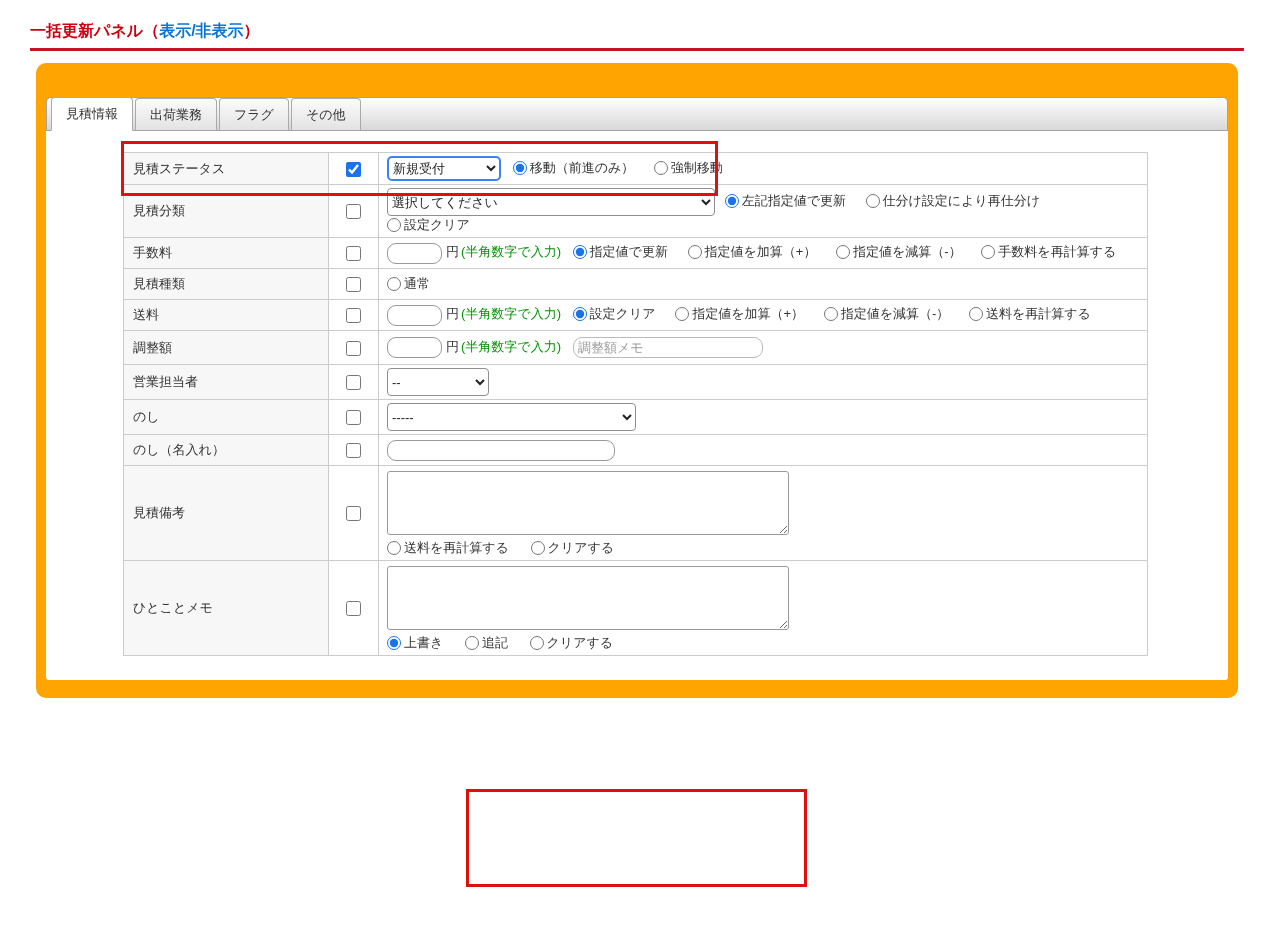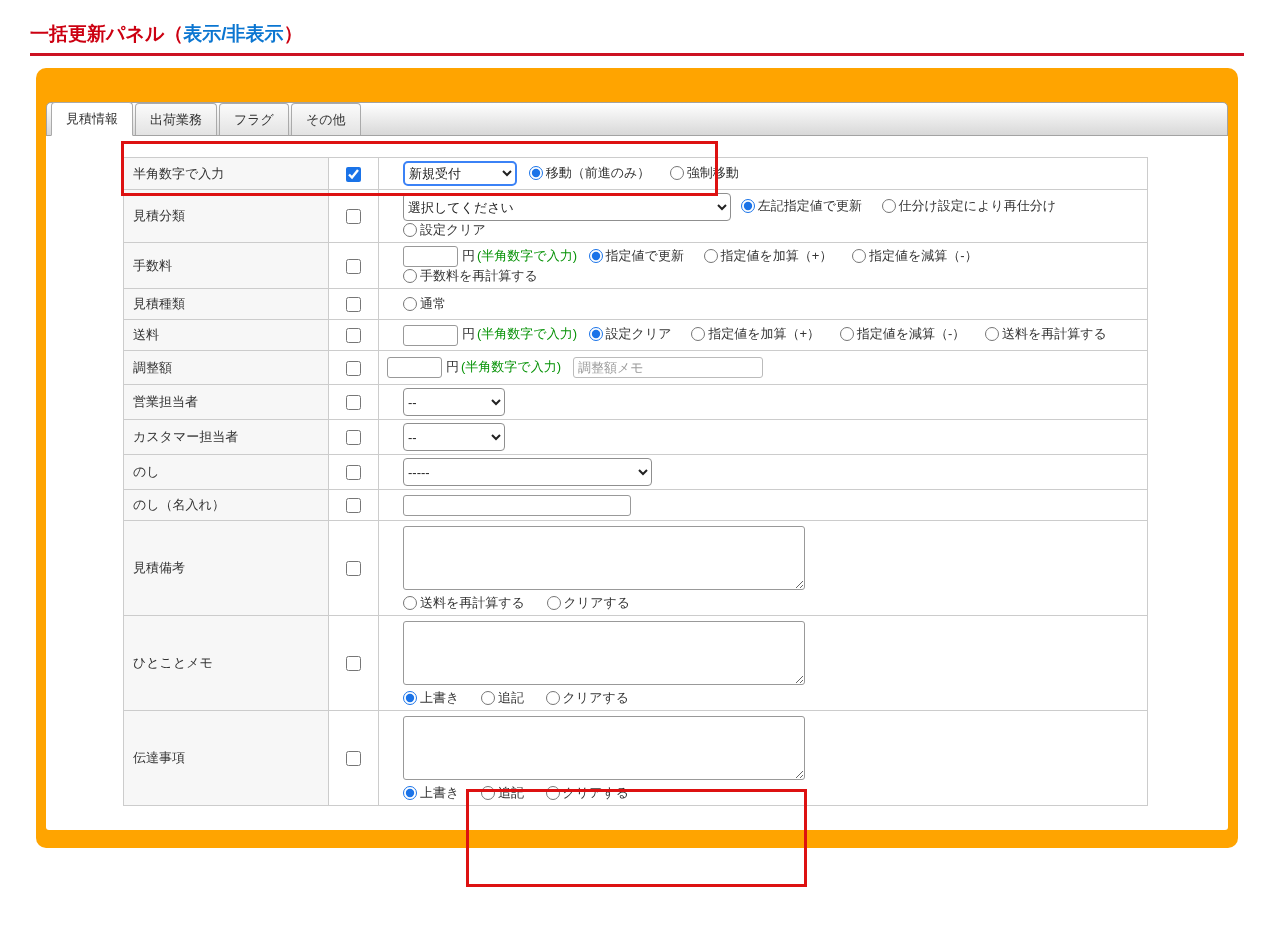--- a/index.html
+++ b/index.html
@@ -4,21 +4,21 @@
 <style>
   * { box-sizing: border-box; }
   html,body { margin:0; padding:0; }
   body {
     width:1274px; height:941px; position:relative;
     background:#ffffff;
     font-family:"Liberation Sans", sans-serif;
     color:#333;
   }
   
-  .hdr { margin:21px 30px 0 30px; font-size:19px; font-weight:bold; color:#cc0011; }
+  .hdr { margin:21px 30px 0 30px; font-size:16px; font-weight:bold; color:#cc0011; }
   .hdr .toggle { color:#0b76d1; cursor:pointer; text-decoration:none; }
   .red-rule { height:3px; background:#cc1122; margin:6px 30px 0 30px; }
 
   
   .panel {
     margin:12px 36px 0 36px;
     background:#ffa400;
     border-radius:10px;
     padding:34px 10px 18px 10px;
   }
@@ -51,21 +51,21 @@
   
   .content { background:#ffffff; padding:21px 0 24px 77px; border-radius:0 0 3px 3px; }
 
   table.form { border-collapse:collapse; width:1025px; font-size:13px; color:#333; }
   table.form th, table.form td { border:1px solid #ccc; }
   table.form th {
     width:205px; background:#f7f7f7; font-weight:normal;
     text-align:left; padding:6px 9px; vertical-align:middle;
   }
   td.chk { width:50px; text-align:center; vertical-align:middle; }
-  td.ctl { padding:3px 24px; vertical-align:middle; }
+  td.ctl { padding:3px 8px; vertical-align:middle; }
   tr.std th, tr.std td { height:30px; }
   tr.tall td.ctl { padding:6px 8px; }
 
   input[type="checkbox"] { width:15px; height:15px; accent-color:#1a73e8; margin:0; vertical-align:middle; }
   input[type="radio"]    { width:14px; height:14px; accent-color:#1a73e8; margin:0 3px 0 0; vertical-align:-3px; }
   label.rl { margin-right:16px; white-space:nowrap; cursor:pointer; }
 
   select {
     font-family:"Liberation Sans", sans-serif;
     font-size:13px; height:28px;
@@ -73,21 +73,21 @@
     background:#fff; color:#222; vertical-align:middle;
   }
   .sel-status   { width:114px; border:2px solid #3b82f6; border-radius:5px; height:25px; margin-right:8px; }
   .sel-category { width:328px; }
   .sel-staff    { width:102px; }
   .sel-noshi    { width:249px; }
 
   input[type="text"] {
     font-family:"Liberation Sans", sans-serif;
     font-size:13px; height:21px;
-    border:1px solid #999; border-radius:3px;
+    border:1px solid #999; border-radius:9px;
     padding:1px 4px; vertical-align:middle; color:#333;
   }
   input.num  { width:55px; }
   input.memo { width:190px; border-color:#bbb; margin-left:4px; }
   input.memo::placeholder { color:#9a9a9a; }
   input.txt  { width:228px; }
 
   textarea {
     width:402px; height:64px;
     border:1px solid #999; border-radius:3px;
@@ -144,21 +144,21 @@
     <div class="tab">出荷業務</div>
     <div class="tab">フラグ</div>
     <div class="tab">その他</div>
   </div>
 
   <div class="content">
     <table class="form">
 
       <tbody>
           <tr class="std">
-        <th>半角数字で入力</th>
+        <th>見積ステータス</th>
         <td class="chk"><input type="checkbox" checked="" style=""></td>
         <td class="ctl">
           <select class="sel-status"><option>新規受付</option></select>
           <label class="rl"><input type="radio" name="g0" checked="" style=""><span>移動（前進のみ）</span></label>
           <label class="rl"><input type="radio" name="g0" style=""><span>強制移動</span></label>
         </td>
       </tr>
 
       <tr class="std">
         <th>見積分類</th>
@@ -212,27 +212,20 @@
       </tr>
 
       <tr class="std">
         <th>営業担当者</th>
         <td class="chk"><input type="checkbox" style=""></td>
         <td class="ctl">
           <select class="sel-staff"><option>--</option></select>
         </td>
       </tr>
 
-      <tr class="std">
-        <th>カスタマー担当者</th>
-        <td class="chk"><input type="checkbox" style=""></td>
-        <td class="ctl">
-          <select class="sel-staff"><option>--</option></select>
-        </td>
-      </tr>
 
       <tr class="std">
         <th>のし</th>
         <td class="chk"><input type="checkbox" style=""></td>
         <td class="ctl">
           <select class="sel-noshi"><option>-----</option></select>
         </td>
       </tr>
 
       <tr class="std">
@@ -261,32 +254,20 @@
         <td class="ctl">
           <textarea style=""></textarea>
           <div class="radline">
             <label class="rl"><input type="radio" name="g11" checked="" style=""><span>上書き</span></label>
             <label class="rl"><input type="radio" name="g11" style=""><span>追記</span></label>
             <label class="rl"><input type="radio" name="g11" style=""><span>クリアする</span></label>
           </div>
         </td>
       </tr>
 
-      <tr>
-        <th>伝達事項</th>
-        <td class="chk"><input type="checkbox" style=""></td>
-        <td class="ctl">
-          <textarea style=""></textarea>
-          <div class="radline">
-            <label class="rl"><input type="radio" name="g12" checked="" style=""><span>上書き</span></label>
-            <label class="rl"><input type="radio" name="g12" style=""><span>追記</span></label>
-            <label class="rl"><input type="radio" name="g12" style=""><span>クリアする</span></label>
-          </div>
-        </td>
-      </tr>
 
     </tbody>
       </table>
   </div>
 
 
 </div>
 
 <div class="hl hl1"></div>
 <div class="hl hl2"></div>

